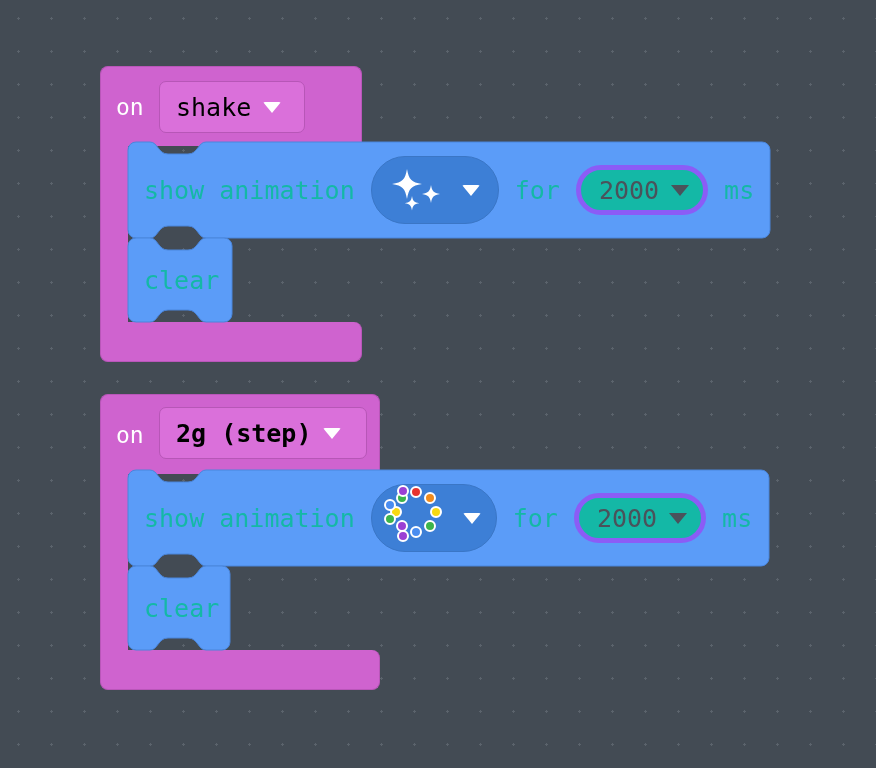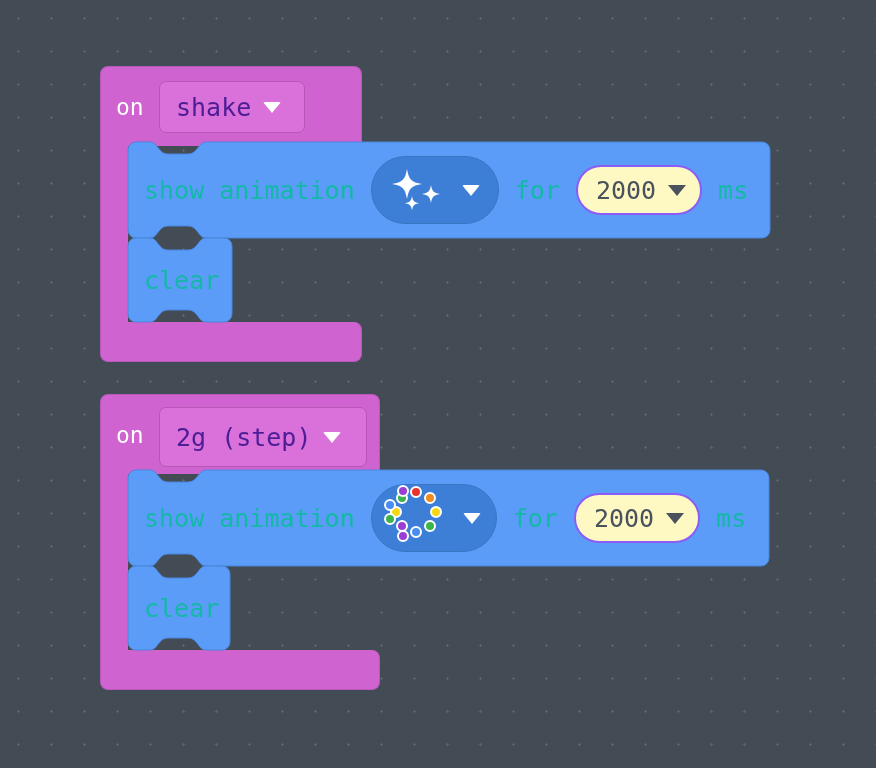--- a/index.html
+++ b/index.html
@@ -45,21 +45,21 @@
   
   .field-hat{
     position:absolute;
     background:#da70da;
     border:1px solid #b756b7;
     border-radius:7px;
     box-sizing:border-box;
     display:flex;align-items:center;
     padding:0 12px 0 16px;
     gap:12px;
-    color:#4c1d95;
+    color:#000000;
     font-size:25px;
     white-space:nowrap;
   }
   .tri-white{
     width:0;height:0;
     border-left:9px solid transparent;
     border-right:9px solid transparent;
     border-top:11px solid #ffffff;
     border-radius:2px;
     flex:none;
@@ -103,22 +103,22 @@
     min-width:128px;
     display:flex;align-items:center;justify-content:center;
     gap:14px;
     padding:0 14px 0 10px;
     box-sizing:border-box;
     pointer-events:auto;
   }
 
   
   .field-num{
-    background:#fef9c3;
-    border:2px solid #8b5cf6;
+    background:#14b8a6;
+    border:5px solid #8b5cf6;
     border-radius:26px;
     height:50px;
     display:flex;align-items:center;
     gap:12px;
     padding:0 14px 0 18px;
     box-sizing:border-box;
     color:#4a525b;
     font-size:25px;
     pointer-events:auto;
   }
@@ -201,21 +201,21 @@
       <span class="stmt-text">clear</span>
     </div>
   </div>
 
   <div class="hat hat-top" style="left:100px;top:394px;width:280px;height:80px;"></div>
   <div class="hat hat-left" style="left:100px;top:474px;width:28px;height:176px;"></div>
   <div class="hat hat-foot" style="left:100px;top:650px;width:280px;height:40px;"></div>
 
   <span class="hat-label" style="left:116px;top:424px;">on</span>
 
-  <div class="field-hat" style="left:159px;top:407px;width:208px;height:60px;">
+  <div class="field-hat" style="left:159px;top:407px;width:208px;height:52px;font-weight:bold;">
     <span>2g (step)</span>
     <span class="tri-white"></span>
   </div>
 
   <div class="stmt" style="left:128px;top:470px;width:641px;height:96px;background:none;">
     <svg width="641" height="96" viewBox="0 0 641 96">
       <path d="M0,8 A8,8 0 0 1 8,0 L22,0
                C30,0 30,12 40,12 L60,12 C70,12 70,0 78,0
                L633,0 A8,8 0 0 1 641,8
                L641,88 A8,8 0 0 1 633,96

